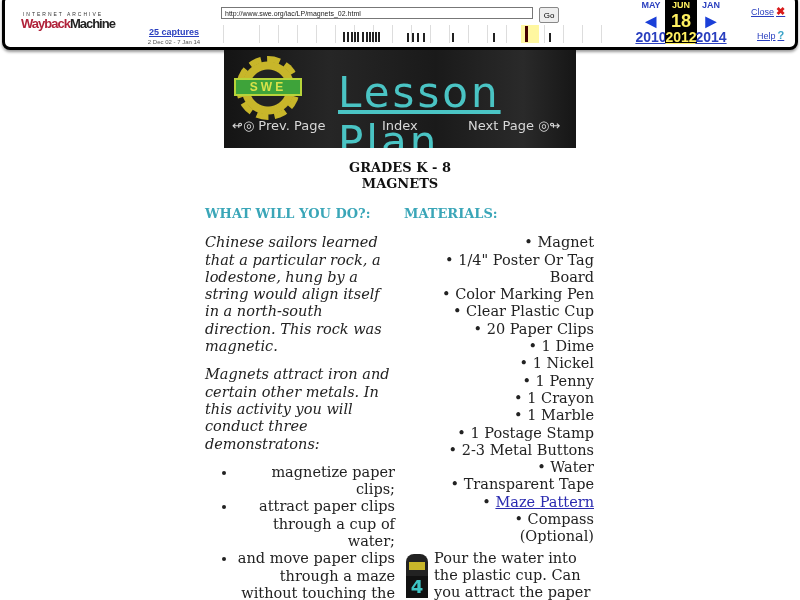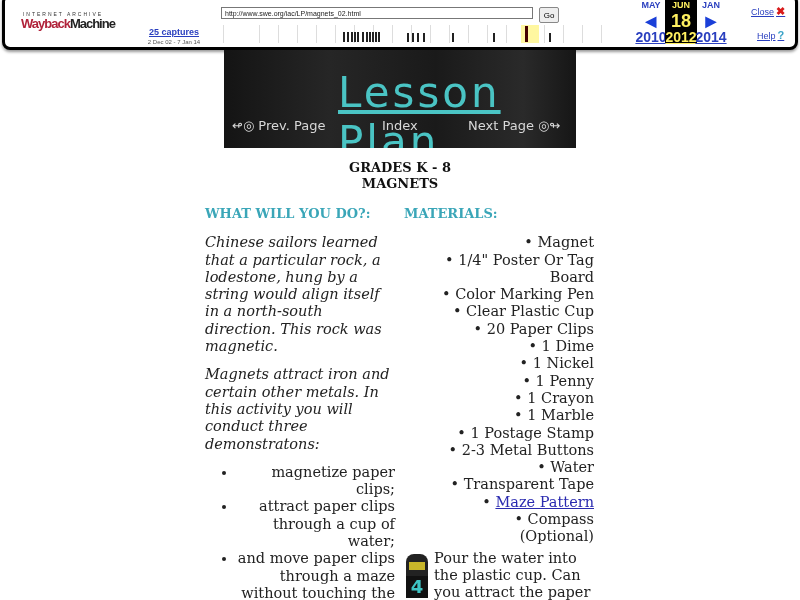--- a/index.html
+++ b/index.html
@@ -135,20 +135,23 @@
     <span class="m">JAN</span>
     <span class="arr">▶</span>
     <span class="y">2014</span>
   </div>
 
   <a class="wb-close"><span>Close</span><span class="wb-close-x">✖</span></a>
   <a class="wb-help"><span>Help</span><span class="wb-help-q">?</span></a>
 </div>
 
 <div class="banner">
+  <div class="gear">
+    <div class="swe">SWE</div>
+  </div>
   <div class="title">Lesson Plan</div>
   <div class="nav nav-prev">↫◎ Prev. Page</div>
   <div class="nav nav-index">Index</div>
   <div class="nav nav-next">Next Page ◎↬</div>
 </div>
 
 <div class="heading h1">GRADES K - 8</div>
 <div class="heading h2">MAGNETS</div>
 
 <div class="col col-left">

